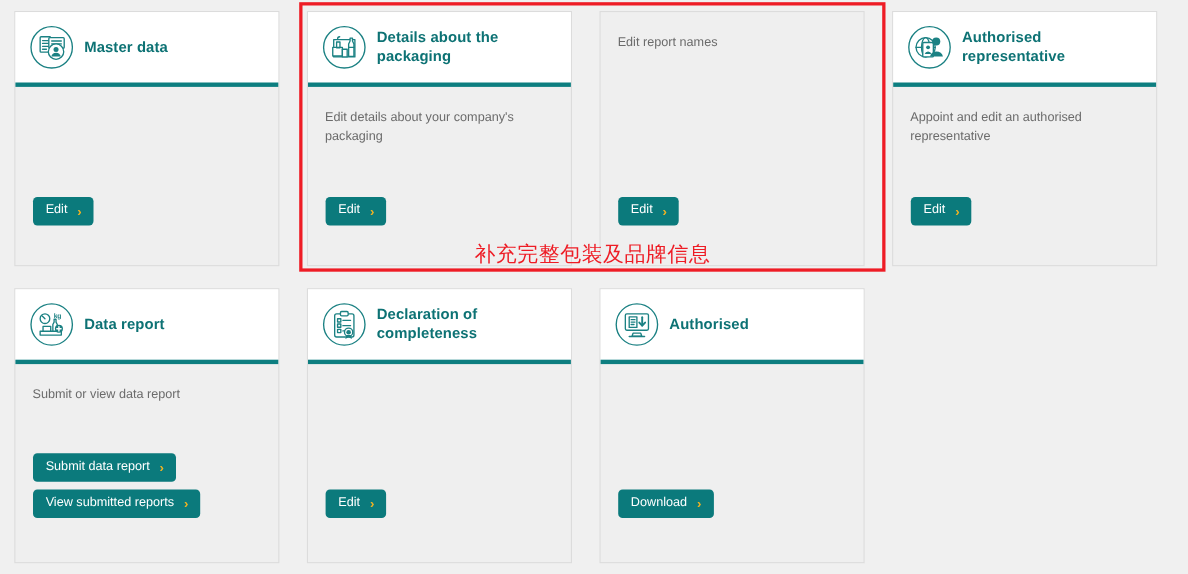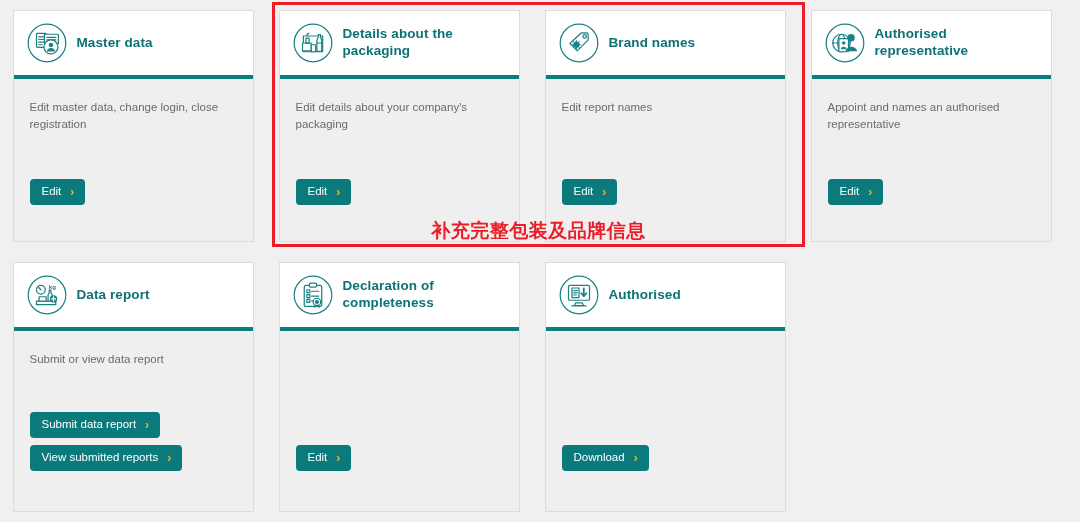--- a/index.html
+++ b/index.html
@@ -92,21 +92,21 @@
     pointer-events: none;
   }
   #annotation-label {
     position: absolute;
     left: 272px; top: 218px;
     width: 533px;
     text-align: center;
     color: #ee1c25;
     font-family: "DejaVu Sans", "Liberation Sans", sans-serif;
     font-size: 19px;
-    font-weight: bold;
+    font-weight: normal;
     letter-spacing: .5px;
   }
 </style>
 </head>
 <body>
 
 <div id="stage">
 
   <div class="grid-row" id="row-1">
       <div class="card-slot">
@@ -124,21 +124,20 @@
                 <line x1="24" y1="17.5" x2="34" y2="17.5"></line>
                 <line x1="24" y1="20.5" x2="34" y2="20.5"></line>
                 <circle cx="28.5" cy="28.5" r="8" fill="#fff"></circle>
                 <circle cx="28.5" cy="26.2" r="2.6" fill="#1b8183" stroke="none"></circle>
                 <path d="M23.6 33.6a5 5 0 0 1 9.8 0" fill="#1b8183" stroke="none"></path>
               </svg>
             </span>
             <div class="card-title">Master data</div>
           </div>
           <div class="card-body">
-            <div class="card-desc">Edit master data, change login, close registration</div>
             <div class="btn-stack">
               <button class="btn">
                 <span>Edit</span>
                 <span class="chev">›</span>
               </button>
             </div>
           </div>
         </div>
       </div>
       <div class="card-slot">
@@ -164,31 +163,20 @@
               <button class="btn">
                 <span>Edit</span>
                 <span class="chev">›</span>
               </button>
             </div>
           </div>
         </div>
       </div>
       <div class="card-slot">
         <div class="card">
-          <div class="card-header">
-            <span>
-              <svg class="card-icon" viewBox="0 0 48 48" fill="none" stroke="#1b8183" stroke-width="1.4" stroke-linecap="round" stroke-linejoin="round">
-                <circle cx="24" cy="24" r="21.5" stroke="#1b8183" stroke-width="1.4" fill="none"></circle>
-                <path d="M26.5 12.5h6a2 2 0 0 1 2 2v6L22 33 13.5 24.5z"></path>
-                <circle cx="30.5" cy="16.5" r="2"></circle>
-                <path d="M21 20.5l1.6 2.6 2.6-1.6-1.5 2.9 2.9 1.5-2.9 1.5 1.5 2.9-2.6-1.6-1.6 2.6-1.6-2.6-2.6 1.6 1.5-2.9-2.9-1.5 2.9-1.5-1.5-2.9 2.6 1.6z" fill="#1b8183" stroke="none"></path>
-              </svg>
-            </span>
-            <div class="card-title">Brand names</div>
-          </div>
           <div class="card-body">
             <div class="card-desc">Edit report names</div>
             <div class="btn-stack">
               <button class="btn">
                 <span>Edit</span>
                 <span class="chev">›</span>
               </button>
             </div>
           </div>
         </div>
@@ -205,21 +193,21 @@
                 <rect x="17" y="19" width="11" height="15" rx="1" fill="#fff"></rect>
                 <circle cx="22.5" cy="24" r="2" fill="#1b8183" stroke="none"></circle>
                 <path d="M19 31a3.6 3.6 0 0 1 7 0z" fill="#1b8183" stroke="none"></path>
                 <circle cx="31" cy="18" r="4.2" fill="#1b8183" stroke="none"></circle>
                 <path d="M24.5 33.5a7 7 0 0 1 13.5 0z" fill="#1b8183" stroke="none"></path>
               </svg>
             </span>
             <div class="card-title">Authorised representative</div>
           </div>
           <div class="card-body">
-            <div class="card-desc">Appoint and names an authorised representative</div>
+            <div class="card-desc">Appoint and edit an authorised representative</div>
             <div class="btn-stack">
               <button class="btn">
                 <span>Edit</span>
                 <span class="chev">›</span>
               </button>
             </div>
           </div>
         </div>
       </div>
     </div>

